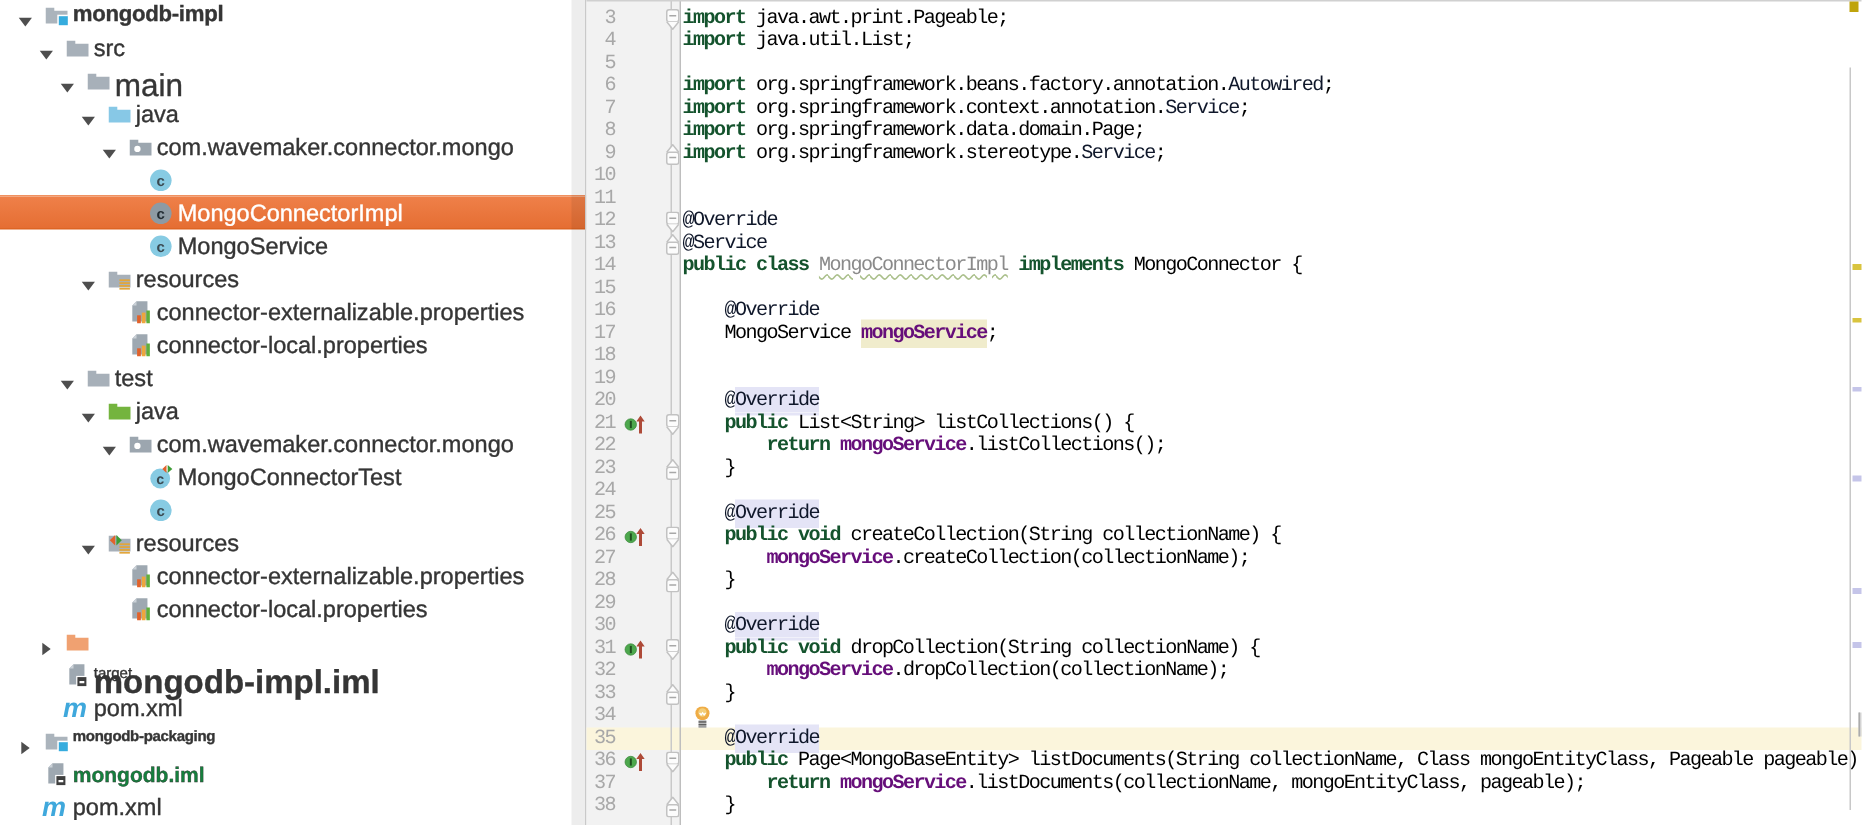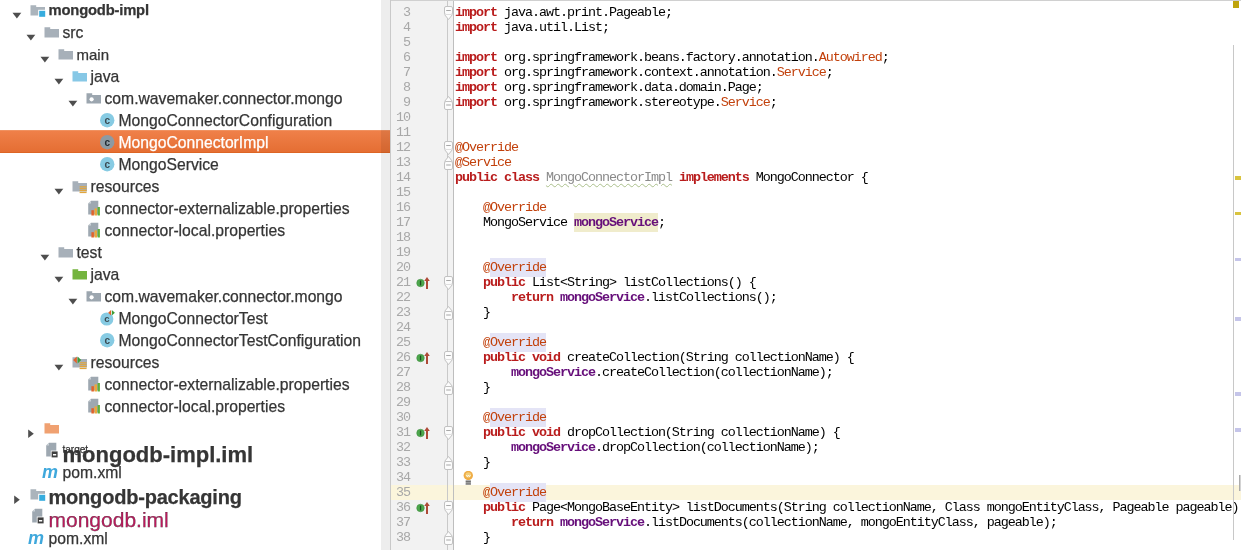--- a/index.html
+++ b/index.html
@@ -1,17 +1,17 @@
 <!DOCTYPE html>
 <html><head><meta charset="utf-8"><style>
 html,body{margin:0;padding:0}
 body{width:1241px;height:550px;overflow:hidden;position:relative;background:#fff;
   font-family:"Liberation Sans",sans-serif;-webkit-font-smoothing:antialiased}
 pre{margin:0;font-family:"Liberation Mono",monospace;font-size:13.4px;line-height:15px;letter-spacing:-1.04px}
-.k{color:#b91c1c} .a{color:#c2410c} .f{color:#660E7A} .g{color:#8A8A8A;
+.k{color:#14532d} .a{color:#0f172a} .f{color:#660E7A} .g{color:#8A8A8A;
   text-decoration:underline wavy #ABC08C 1px;text-underline-offset:2px}
 .ah{background:#E4E4F6;box-shadow:0 2px 0 #E4E4F6, 0 -2px 0 #E4E4F6}
 .fh{background:#F0ECCC;box-shadow:0 2px 0 #F0ECCC, 0 -2px 0 #F0ECCC}
 </style></head><body>
 <div style="position:absolute;left:0;top:0;width:391px;height:550px;background:#fff;overflow:hidden">
     <div style="position:absolute;left:0;top:130.3px;width:391px;height:22.5px;background:linear-gradient(#EF8049,#E56E33);border-top:1px solid #F09160;border-bottom:1px solid #DD6524;box-sizing:border-box"></div>
     <div style="position:absolute;left:12.0px;top:5.5px;width:10px;height:9px"><svg width="10" height="9" viewBox="0 0 10 9">
         <polygon points="0.5,1.8 9.3,1.8 4.9,7.6" fill="#4E4E4E"></polygon>
       </svg></div>
     <div style="position:absolute;left:30.0px;top:2.0px;width:16px;height:16px"><svg width="16" height="16" viewBox="0 0 16 16">
@@ -26,41 +26,40 @@
     <div style="position:absolute;left:44.0px;top:24.0px;width:16px;height:16px"><svg width="16" height="16" viewBox="0 0 16 16">
         <path d="M0.5 3.2 h5.7 v1.9 H15 v8.5 H0.5 z" fill="#A7B0B9"></path>
       </svg></div>
     <div style="position:absolute;left:62.5px;top:24.0px;font-size:15.7px;font-weight:400;color:#353535;-webkit-text-stroke:0.25px #353535;white-space:nowrap">src</div>
     <div style="position:absolute;left:40.0px;top:49.5px;width:10px;height:9px"><svg width="10" height="9" viewBox="0 0 10 9">
         <polygon points="0.5,1.8 9.3,1.8 4.9,7.6" fill="#4E4E4E"></polygon>
       </svg></div>
     <div style="position:absolute;left:58.0px;top:46.0px;width:16px;height:16px"><svg width="16" height="16" viewBox="0 0 16 16">
         <path d="M0.5 3.2 h5.7 v1.9 H15 v8.5 H0.5 z" fill="#A7B0B9"></path>
       </svg></div>
-    <div style="position:absolute;left:76.5px;top:46.0px;font-size:15px;font-weight:400;color:#353535;-webkit-text-stroke:0.25px #353535;white-space:nowrap">main</div>
+    <div style="position:absolute;left:76.5px;top:46.0px;font-size:21px;font-weight:400;color:#353535;-webkit-text-stroke:0.25px #353535;white-space:nowrap">main</div>
     <div style="position:absolute;left:54.0px;top:71.5px;width:10px;height:9px"><svg width="10" height="9" viewBox="0 0 10 9">
         <polygon points="0.5,1.8 9.3,1.8 4.9,7.6" fill="#4E4E4E"></polygon>
       </svg></div>
     <div style="position:absolute;left:72.0px;top:68.0px;width:16px;height:16px"><svg width="16" height="16" viewBox="0 0 16 16">
         <path d="M0.5 3.2 h5.7 v1.9 H15 v8.5 H0.5 z" fill="#87C8E6"></path>
       </svg></div>
     <div style="position:absolute;left:90.5px;top:68.0px;font-size:15.7px;font-weight:400;color:#353535;-webkit-text-stroke:0.25px #353535;white-space:nowrap">java</div>
     <div style="position:absolute;left:68.0px;top:93.5px;width:10px;height:9px"><svg width="10" height="9" viewBox="0 0 10 9">
         <polygon points="0.5,1.8 9.3,1.8 4.9,7.6" fill="#4E4E4E"></polygon>
       </svg></div>
     <div style="position:absolute;left:86.0px;top:90.0px;width:16px;height:16px"><svg width="16" height="16" viewBox="0 0 16 16">
         <path d="M0.5 3.2 h5.7 v1.9 H15 v8.5 H0.5 z" fill="#9CA6AF"></path>
         <circle cx="5.6" cy="9.3" r="2.1" fill="#fff"></circle>
       </svg></div>
     <div style="position:absolute;left:104.5px;top:90.0px;font-size:15.7px;font-weight:400;color:#353535;-webkit-text-stroke:0.25px #353535;white-space:nowrap">com.wavemaker.connector.mongo</div>
     <div style="position:absolute;left:100.0px;top:112.0px;width:16px;height:16px"><svg width="16" height="16" viewBox="0 0 16 16">
         <circle cx="7.2" cy="8.2" r="7.2" fill="#87CBE3"></circle>
         <text x="7.2" y="11.8" text-anchor="middle" font-family="Liberation Sans" font-size="10" font-weight="bold" fill="#3A4A52">c</text>
       </svg></div>
-    <div style="position:absolute;left:118.5px;top:112.0px;font-size:15.7px;font-weight:400;color:#353535;-webkit-text-stroke:0.25px #353535;white-space:nowrap">MongoConnectorConfiguration</div>
     <div style="position:absolute;left:100.0px;top:134.0px;width:16px;height:16px"><svg width="16" height="16" viewBox="0 0 16 16">
         <circle cx="7.2" cy="8.2" r="7.2" fill="#8D9AA3"></circle>
         <text x="7.2" y="11.8" text-anchor="middle" font-family="Liberation Sans" font-size="10" font-weight="bold" fill="#222C33">c</text>
       </svg></div>
     <div style="position:absolute;left:118.5px;top:134.0px;font-size:15.7px;font-weight:400;color:#FFFFFF;-webkit-text-stroke:0.25px #FFFFFF;white-space:nowrap">MongoConnectorImpl</div>
     <div style="position:absolute;left:100.0px;top:156.0px;width:16px;height:16px"><svg width="16" height="16" viewBox="0 0 16 16">
         <circle cx="7.2" cy="8.2" r="7.2" fill="#87CBE3"></circle>
         <text x="7.2" y="11.8" text-anchor="middle" font-family="Liberation Sans" font-size="10" font-weight="bold" fill="#3A4A52">c</text>
       </svg></div>
     <div style="position:absolute;left:118.5px;top:156.0px;font-size:15.7px;font-weight:400;color:#353535;-webkit-text-stroke:0.25px #353535;white-space:nowrap">MongoService</div>
@@ -117,21 +116,20 @@
         <circle cx="6.8" cy="9" r="6.6" fill="#87CBE3"></circle>
         <text x="6.8" y="12.4" text-anchor="middle" font-family="Liberation Sans" font-size="9.5" font-weight="bold" fill="#3A4A52">c</text>
         <polygon points="11,0 11,5.4 8.2,2.7" fill="#E2622B"></polygon>
         <polygon points="11.8,0 14.9,2.7 11.8,5.4" fill="#3D9C35"></polygon>
       </svg></div>
     <div style="position:absolute;left:118.5px;top:310.0px;font-size:15.7px;font-weight:400;color:#353535;-webkit-text-stroke:0.25px #353535;white-space:nowrap">MongoConnectorTest</div>
     <div style="position:absolute;left:100.0px;top:332.0px;width:16px;height:16px"><svg width="16" height="16" viewBox="0 0 16 16">
         <circle cx="7.2" cy="8.2" r="7.2" fill="#87CBE3"></circle>
         <text x="7.2" y="11.8" text-anchor="middle" font-family="Liberation Sans" font-size="10" font-weight="bold" fill="#3A4A52">c</text>
       </svg></div>
-    <div style="position:absolute;left:118.5px;top:332.0px;font-size:15.7px;font-weight:400;color:#353535;-webkit-text-stroke:0.25px #353535;white-space:nowrap">MongoConnectorTestConfiguration</div>
     <div style="position:absolute;left:54.0px;top:357.5px;width:10px;height:9px"><svg width="10" height="9" viewBox="0 0 10 9">
         <polygon points="0.5,1.8 9.3,1.8 4.9,7.6" fill="#4E4E4E"></polygon>
       </svg></div>
     <div style="position:absolute;left:72.0px;top:354.0px;width:16px;height:16px"><svg width="16" height="16" viewBox="0 0 16 16">
         <path d="M0.5 3.2 h5.7 v1.9 H15 v8.5 H0.5 z" fill="#A7B0B9"></path>
         <rect x="7.6" y="8.2" width="7" height="1.2" fill="#E2A63C"></rect>
         <rect x="7.6" y="10.1" width="7" height="1.2" fill="#E2A63C"></rect>
         <rect x="7.6" y="12.0" width="7" height="1.2" fill="#E2A63C"></rect>
         <rect x="7.6" y="13.899999999999999" width="7" height="1.2" fill="#E2A63C"></rect>
         <polygon points="4.8,2.6 4.8,9.6 1.2,6.1" fill="#E2622B"></polygon>
@@ -174,29 +172,29 @@
     </div>
     <div style="position:absolute;left:62.5px;top:464.0px;font-size:15.7px;font-weight:400;color:#353535;-webkit-text-stroke:0.25px #353535;white-space:nowrap">pom.xml</div>
     <div style="position:absolute;left:12.0px;top:489.5px;width:10px;height:9px"><svg width="10" height="9" viewBox="0 0 10 9">
         <polygon points="2.2,0.5 7.8,4.7 2.2,8.9" fill="#4E4E4E"></polygon>
       </svg></div>
     <div style="position:absolute;left:30.0px;top:486.0px;width:16px;height:16px"><svg width="16" height="16" viewBox="0 0 16 16">
         <path d="M0.5 3.2 h5.7 v1.9 H15 v8.5 H0.5 z" fill="#ABB4BC"></path>
         <rect x="8.2" y="7.8" width="7" height="7" fill="#fff"></rect>
         <rect x="9.2" y="8.8" width="6" height="6" fill="#36ACDE"></rect>
       </svg></div>
-    <div style="position:absolute;left:48.5px;top:486.0px;font-size:20px;font-weight:700;letter-spacing:-0.2px;color:#353535;-webkit-text-stroke:0.25px #353535;white-space:nowrap">mongodb-packaging</div>
+    <div style="position:absolute;left:48.5px;top:486.0px;font-size:10px;font-weight:700;letter-spacing:-0.2px;color:#353535;-webkit-text-stroke:0.25px #353535;white-space:nowrap">mongodb-packaging</div>
     <div style="position:absolute;left:30.0px;top:508.0px;width:16px;height:16px"><svg width="16" height="16" viewBox="0 0 16 16">
         <path d="M5 0.8 h7.3 v13.6 H2.2 V3.6 z" fill="#9EA8B1"></path>
         <path d="M5 0.8 L2.2 3.6 h2.8 z" fill="#CBD2D8"></path>
         <rect x="6.8" y="8.6" width="7.4" height="7.4" fill="#fff"></rect>
         <rect x="7.6" y="9.4" width="6" height="6" fill="#3F3F3F"></rect>
         <rect x="9" y="12" width="3.2" height="1.5" fill="#fff"></rect>
       </svg></div>
-    <div style="position:absolute;left:48.5px;top:508.0px;font-size:21px;font-weight:400;color:#be185d;-webkit-text-stroke:0.25px #353535;white-space:nowrap">mongodb.iml</div>
+    <div style="position:absolute;left:48.5px;top:508.0px;font-size:14px;font-weight:700;color:#15803d;-webkit-text-stroke:0.25px #353535;white-space:nowrap">mongodb.iml</div>
     <div style="position:absolute;left:30.0px;top:530.0px;width:16px;height:16px">
       <span style="position:absolute;left:-2px;top:-2px;font:italic 700 18px 'Liberation Sans',sans-serif;color:#3FA8DC">m</span>
     </div>
     <div style="position:absolute;left:48.5px;top:530.0px;font-size:15.7px;font-weight:400;color:#353535;-webkit-text-stroke:0.25px #353535;white-space:nowrap">pom.xml</div>
     <div style="position:absolute;left:381px;top:0;width:9px;height:550px;background:rgba(0,0,0,0.07)"></div>
   </div>
 <div style="position:absolute;left:390px;top:0;width:1px;height:550px;background:#C9C9C9"></div>
 <div style="position:absolute;left:391px;top:0;width:62px;height:550px;background:#F2F2F2"></div>
 <div style="position:absolute;left:391px;top:485px;width:850px;height:15px;background:#FBF5DC"></div>
 <div style="position:absolute;left:453px;top:0;width:1px;height:550px;background:#BEBEBE"></div>

